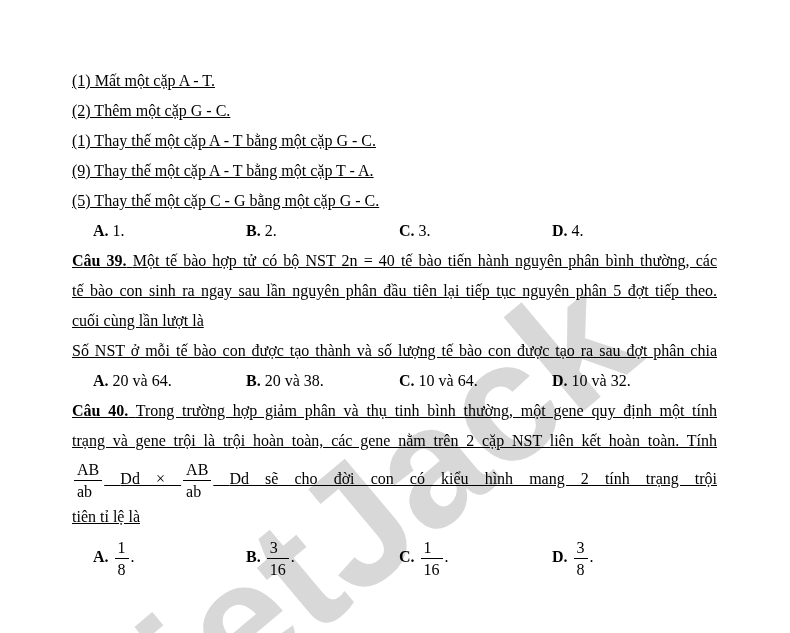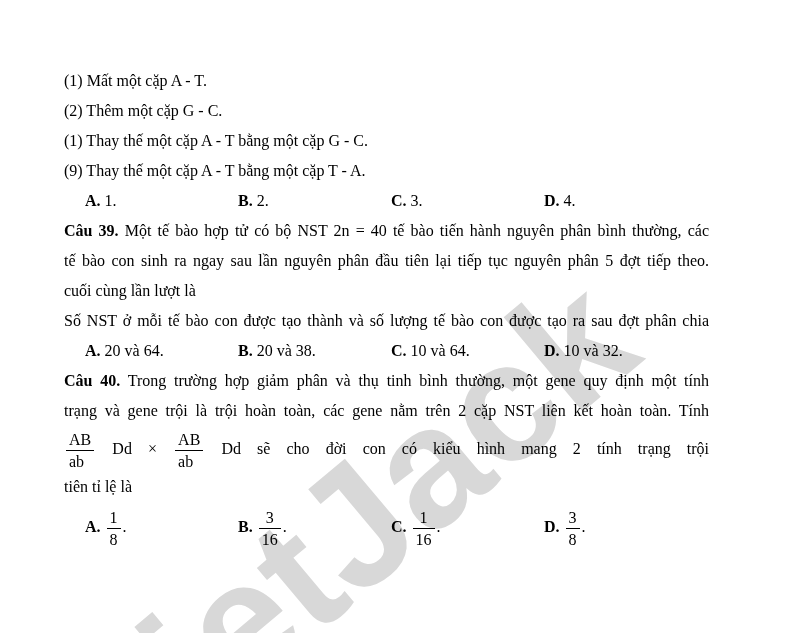--- a/index.html
+++ b/index.html
@@ -18,56 +18,57 @@
     width: 790px; height: 633px;
     z-index: 0;
     pointer-events: none;
   }
   .wm-text {
     font-family: "Liberation Sans", "DejaVu Sans", sans-serif;
     font-weight: bold;
   }
   .content {
     position: absolute;
-    left: 64px;
+    left: 72px;
     top: 66px;
     width: 645px;
     z-index: 1;
+    text-decoration: underline;
   }
   .line { line-height: 30px; }
   .just { text-align: justify; text-align-last: justify; }
   .opts { line-height: 30px; padding-left: 21px; white-space: nowrap; }
   .opt { display: inline-block; width: 153px; }
   .opt:last-child { width: auto; }
   .opt b { font-weight: bold; }
   .fracline { height: 46px; line-height: 46px; }
   .optsfrac { height: 50px; line-height: 50px; }
   .frac {
     display: inline-block;
     vertical-align: middle;
-    text-align: center;
     margin: 0 2px;
   }
   .frac .num, .frac .den { display: block; line-height: 19px; padding: 0 3px; }
   .frac .num { border-bottom: 1px solid #000; padding-bottom: 1px; }
   .frac .den { padding-top: 1px; }
 </style>
 </head>
 <body>
 
 <svg class="watermark-layer" width="790" height="633" viewBox="0 0 790 633">
   <text class="wm-text" transform="translate(120 800) rotate(-40)" font-size="170" fill="#d8d8d8">VietJack</text>
 </svg>
 
 <div class="content">
 
   <div class="line">(1) Mất một cặp A - T.</div>
   <div class="line">(2) Thêm một cặp G - C.</div>
   <div class="line">(1) Thay thế một cặp A - T bằng một cặp G - C.</div>
   <div class="line">(9) Thay thế một cặp A - T bằng một cặp T - A.</div>
+  <div class="line">(5) Thay thế một cặp C - G bằng một cặp G - C.</div>
 
   <div class="opts">
     <span class="opt"><b>A.</b> <span>1.</span></span><span class="opt"><b>B.</b> <span>2.</span></span><span class="opt"><b>C.</b> <span>3.</span></span><span class="opt"><b>D.</b> <span>4.</span></span>
   </div>
 
   <div class="line just">
     <b>Câu 39.</b>
     <span>Một tế bào hợp tử có bộ NST 2n = 40 tế bào tiến hành nguyên phân bình thường, các</span>
   </div>
   <div class="line just">tế bào con sinh ra ngay sau lần nguyên phân đầu tiên lại tiếp tục nguyên phân 5 đợt tiếp theo.</div>

